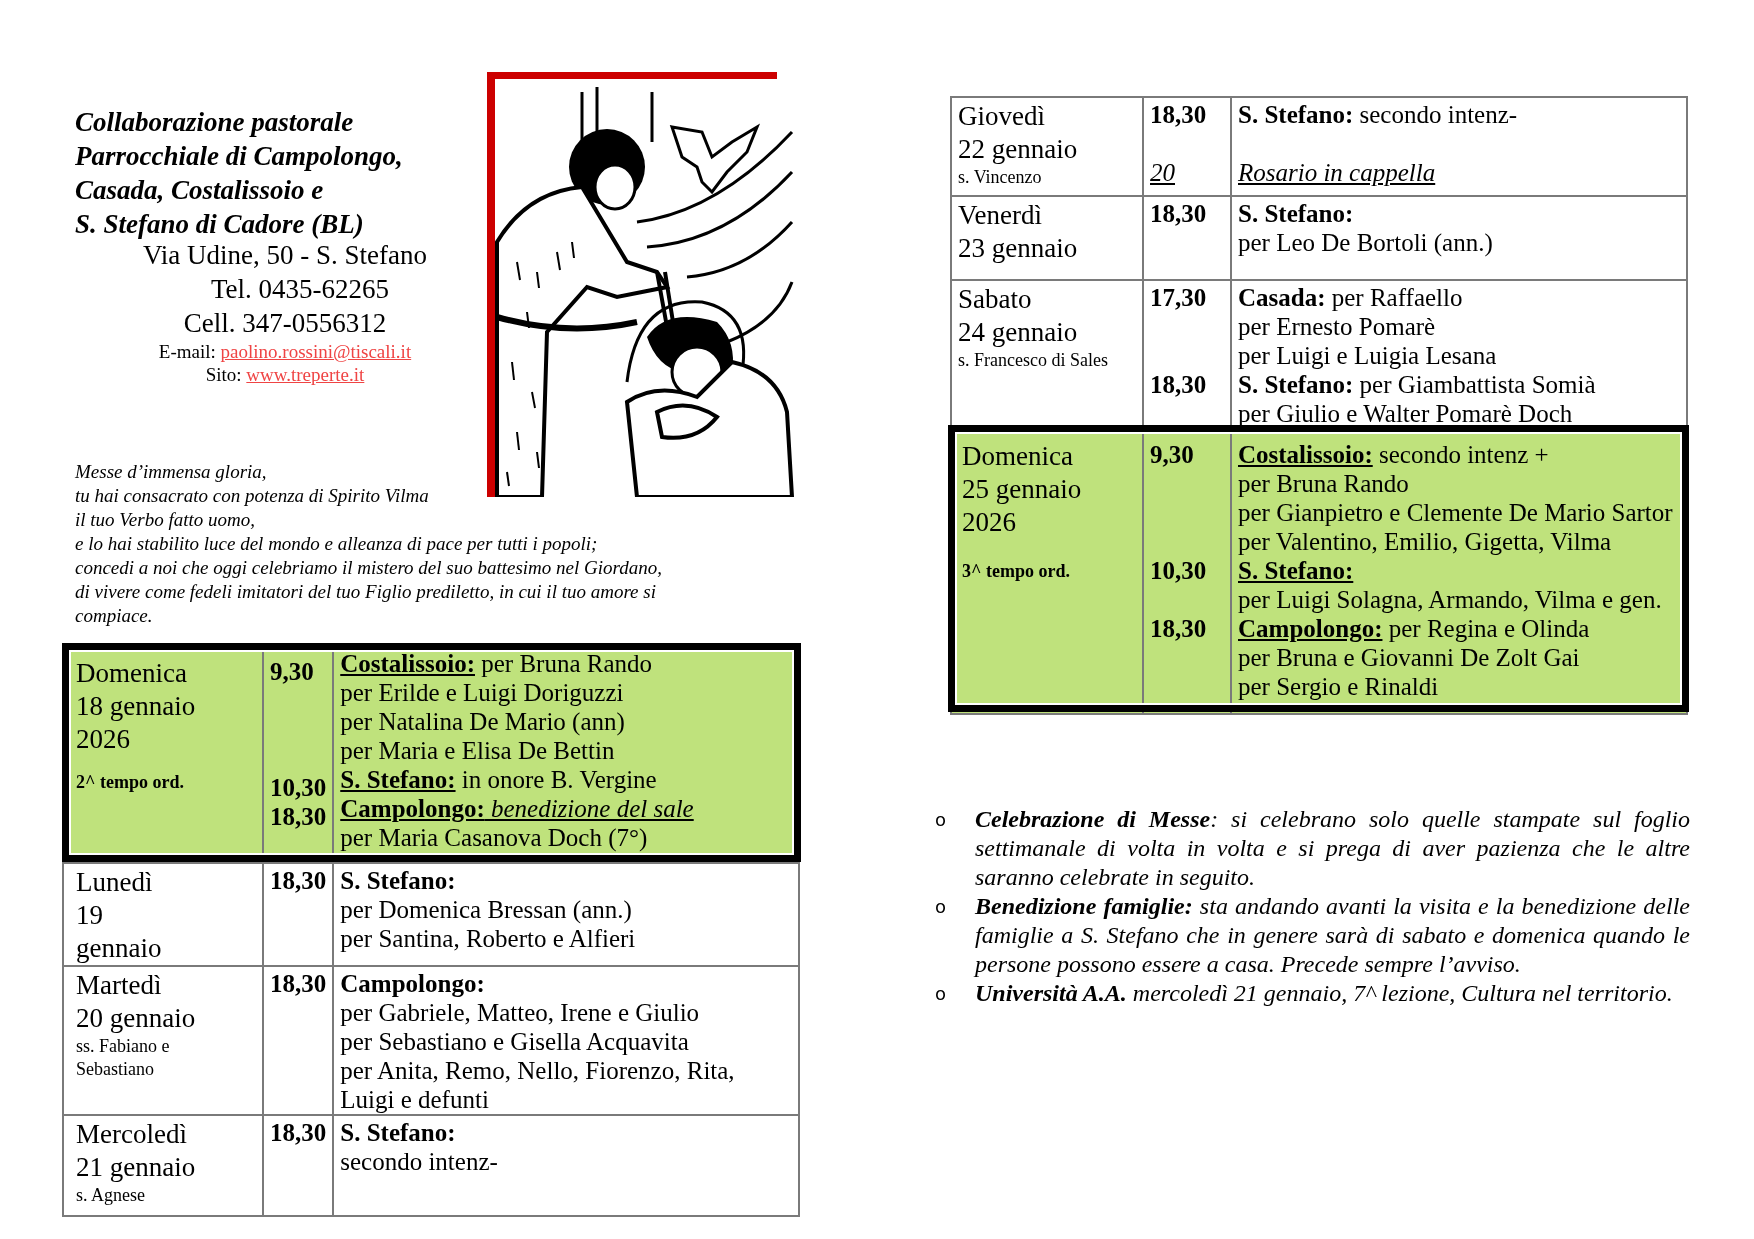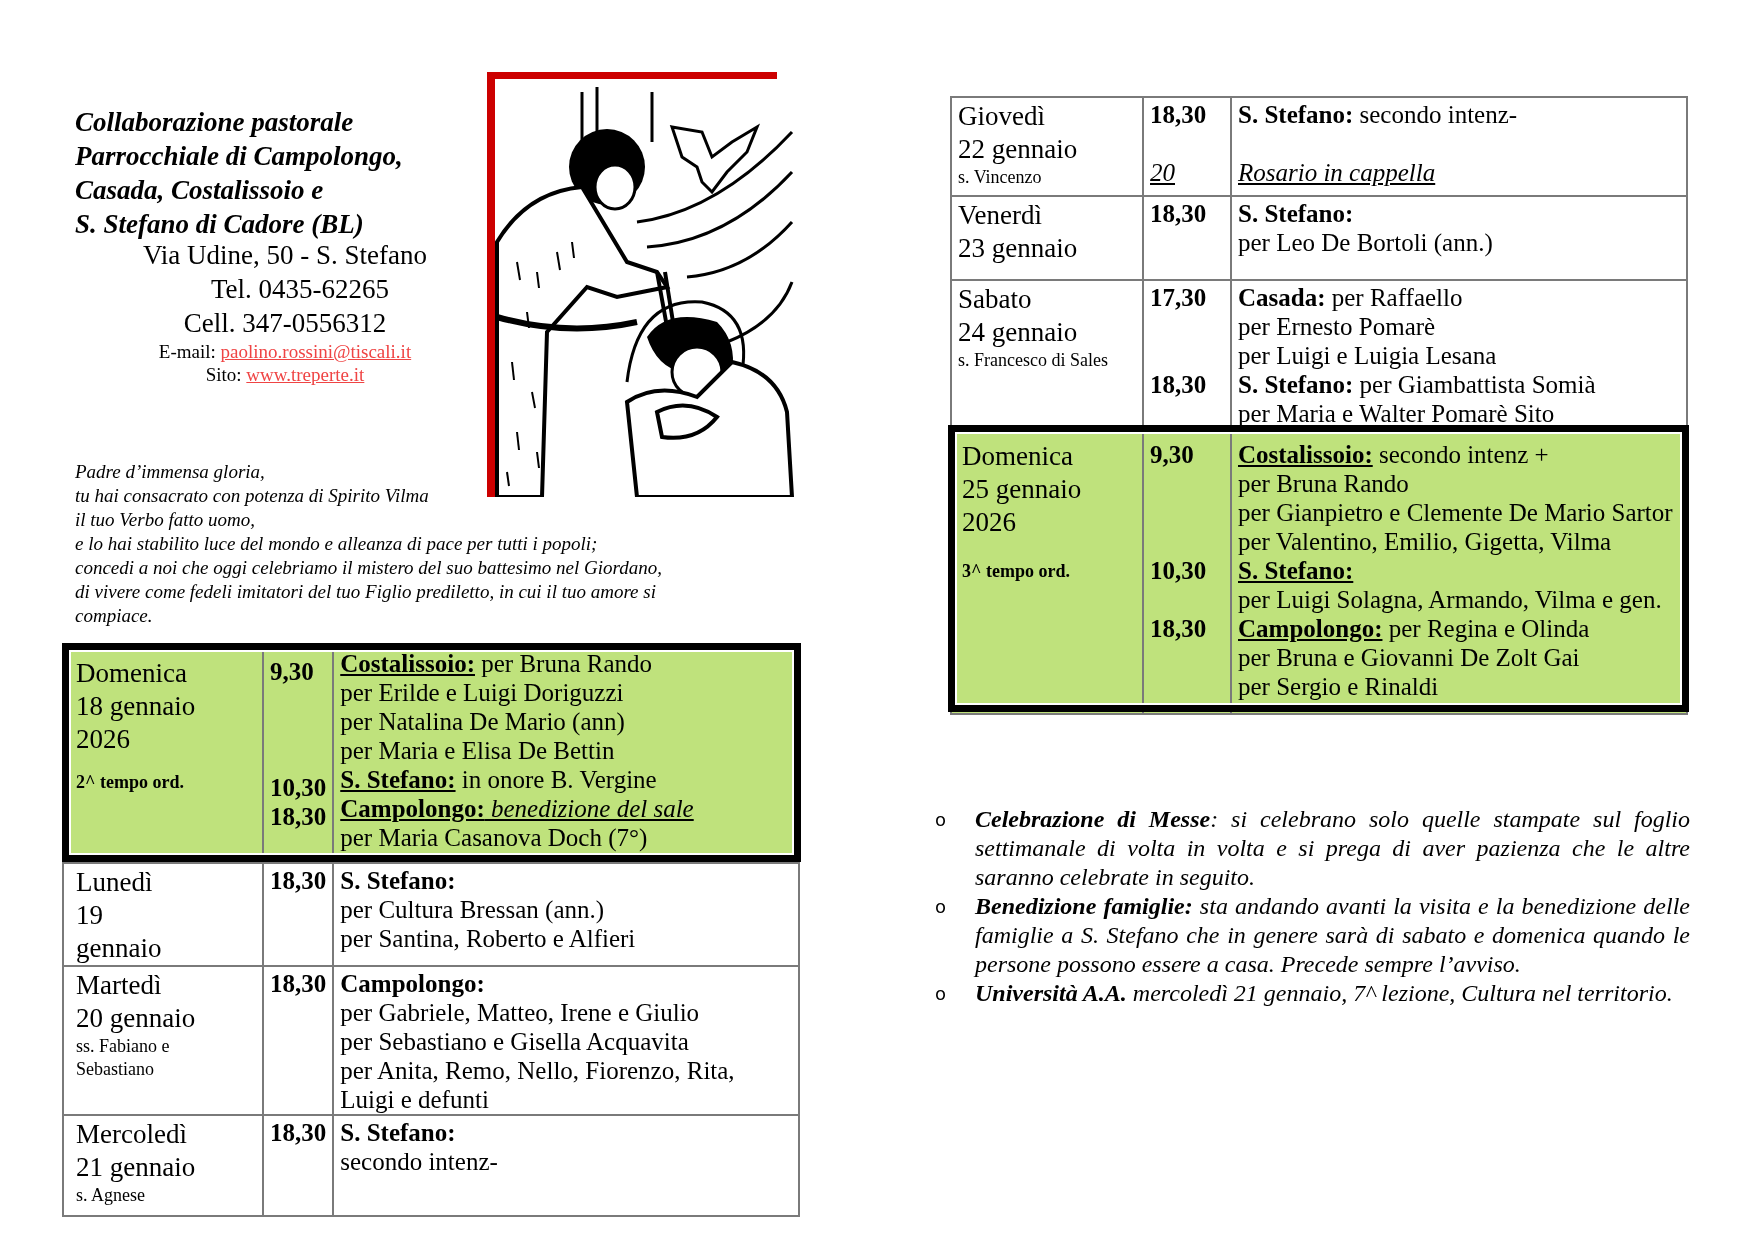--- a/index.html
+++ b/index.html
@@ -92,21 +92,21 @@
 
     <path d="M140 310 Q150 225 215 230 Q265 240 255 300" fill="none" stroke="#000" stroke-width="3"></path>
     <path d="M160 265 Q180 235 230 250 Q250 270 245 300 Q220 320 195 300 Q170 295 160 265 Z" fill="#000"></path>
     <ellipse cx="210" cy="300" rx="25" ry="25" fill="#fff" stroke="#000" stroke-width="3"></ellipse>
     <path d="M140 330 Q170 310 210 325 L245 290 Q290 300 300 340 L305 425 L150 425 Z" fill="#fff" stroke="#000" stroke-width="4"></path>
     <path d="M170 340 Q200 325 230 345 Q210 370 175 365 Z" fill="#fff" stroke="#000" stroke-width="4"></path>
   </svg>
 </div>
 
 <div class="abs prayer">
-  <div>Padre d’immensa gloria,</div>
+  <div>Messe d’immensa gloria,</div>
   <div>tu hai consacrato con potenza di Spirito Vilma</div>
   <div>il tuo Verbo fatto uomo,</div>
   <div>e lo hai stabilito luce del mondo e alleanza di pace per tutti i popoli;</div>
   <div>concedi a noi che oggi celebriamo il mistero del suo battesimo nel Giordano,</div>
   <div>di vivere come fedeli imitatori del tuo Figlio prediletto, in cui il tuo amore si</div>
   <div>compiace.</div>
 </div>
 
 <table class="sched" style="left:62px;top:643px;width:738px;">
   <colgroup>
@@ -142,21 +142,21 @@
   </tr>
   <tr style="height:103px;">
     <td style="padding-left:12px;">
       <span class="day line">Lunedì</span>
       <span class="day line">19</span>
       <span class="day line">gennaio</span>
     </td>
     <td class="time">18,30</td>
     <td>
       <span class="line loc">S. Stefano:</span>
-      <span class="line">per Cultura Bressan (ann.)</span>
+      <span class="line">per Domenica Bressan (ann.)</span>
       <span class="line">per Santina, Roberto e Alfieri</span>
     </td>
   </tr>
   <tr style="height:145px;">
     <td style="padding-left:12px;">
       <span class="day line">Martedì</span>
       <span class="day line">20 gennaio</span>
       <span class="saint" style="width:120px">ss. Fabiano e Sebastiano</span>
     </td>
     <td class="time">18,30</td>
@@ -229,21 +229,21 @@
       <span class="line">17,30</span>
       <span class="gap"></span>
           <span class="gap"></span>
       <span class="line">18,30</span>
     </td>
     <td>
       <span class="line"><span class="loc">Casada:</span><span> per Raffaello</span></span>
       <span class="line">per Ernesto Pomarè</span>
       <span class="line">per Luigi e Luigia Lesana</span>
       <span class="line"><span class="loc">S. Stefano:</span><span> per Giambattista Somià</span></span>
-      <span class="line">per Maria e Walter Pomarè Sito</span>
+      <span class="line">per Giulio e Walter Pomarè Doch</span>
     </td>
   </tr>
   <tr class="green" style="height:285px;">
     <td style="padding-top:10px;padding-left:10px;">
       <span class="day line">Domenica</span>
       <span class="day line">25 gennaio</span>
       <span class="day line">2026</span>
       <span class="tempo" style="margin-top:18px">3^ tempo ord.</span>
     </td>
     <td class="time" style="padding-top:10px;">

